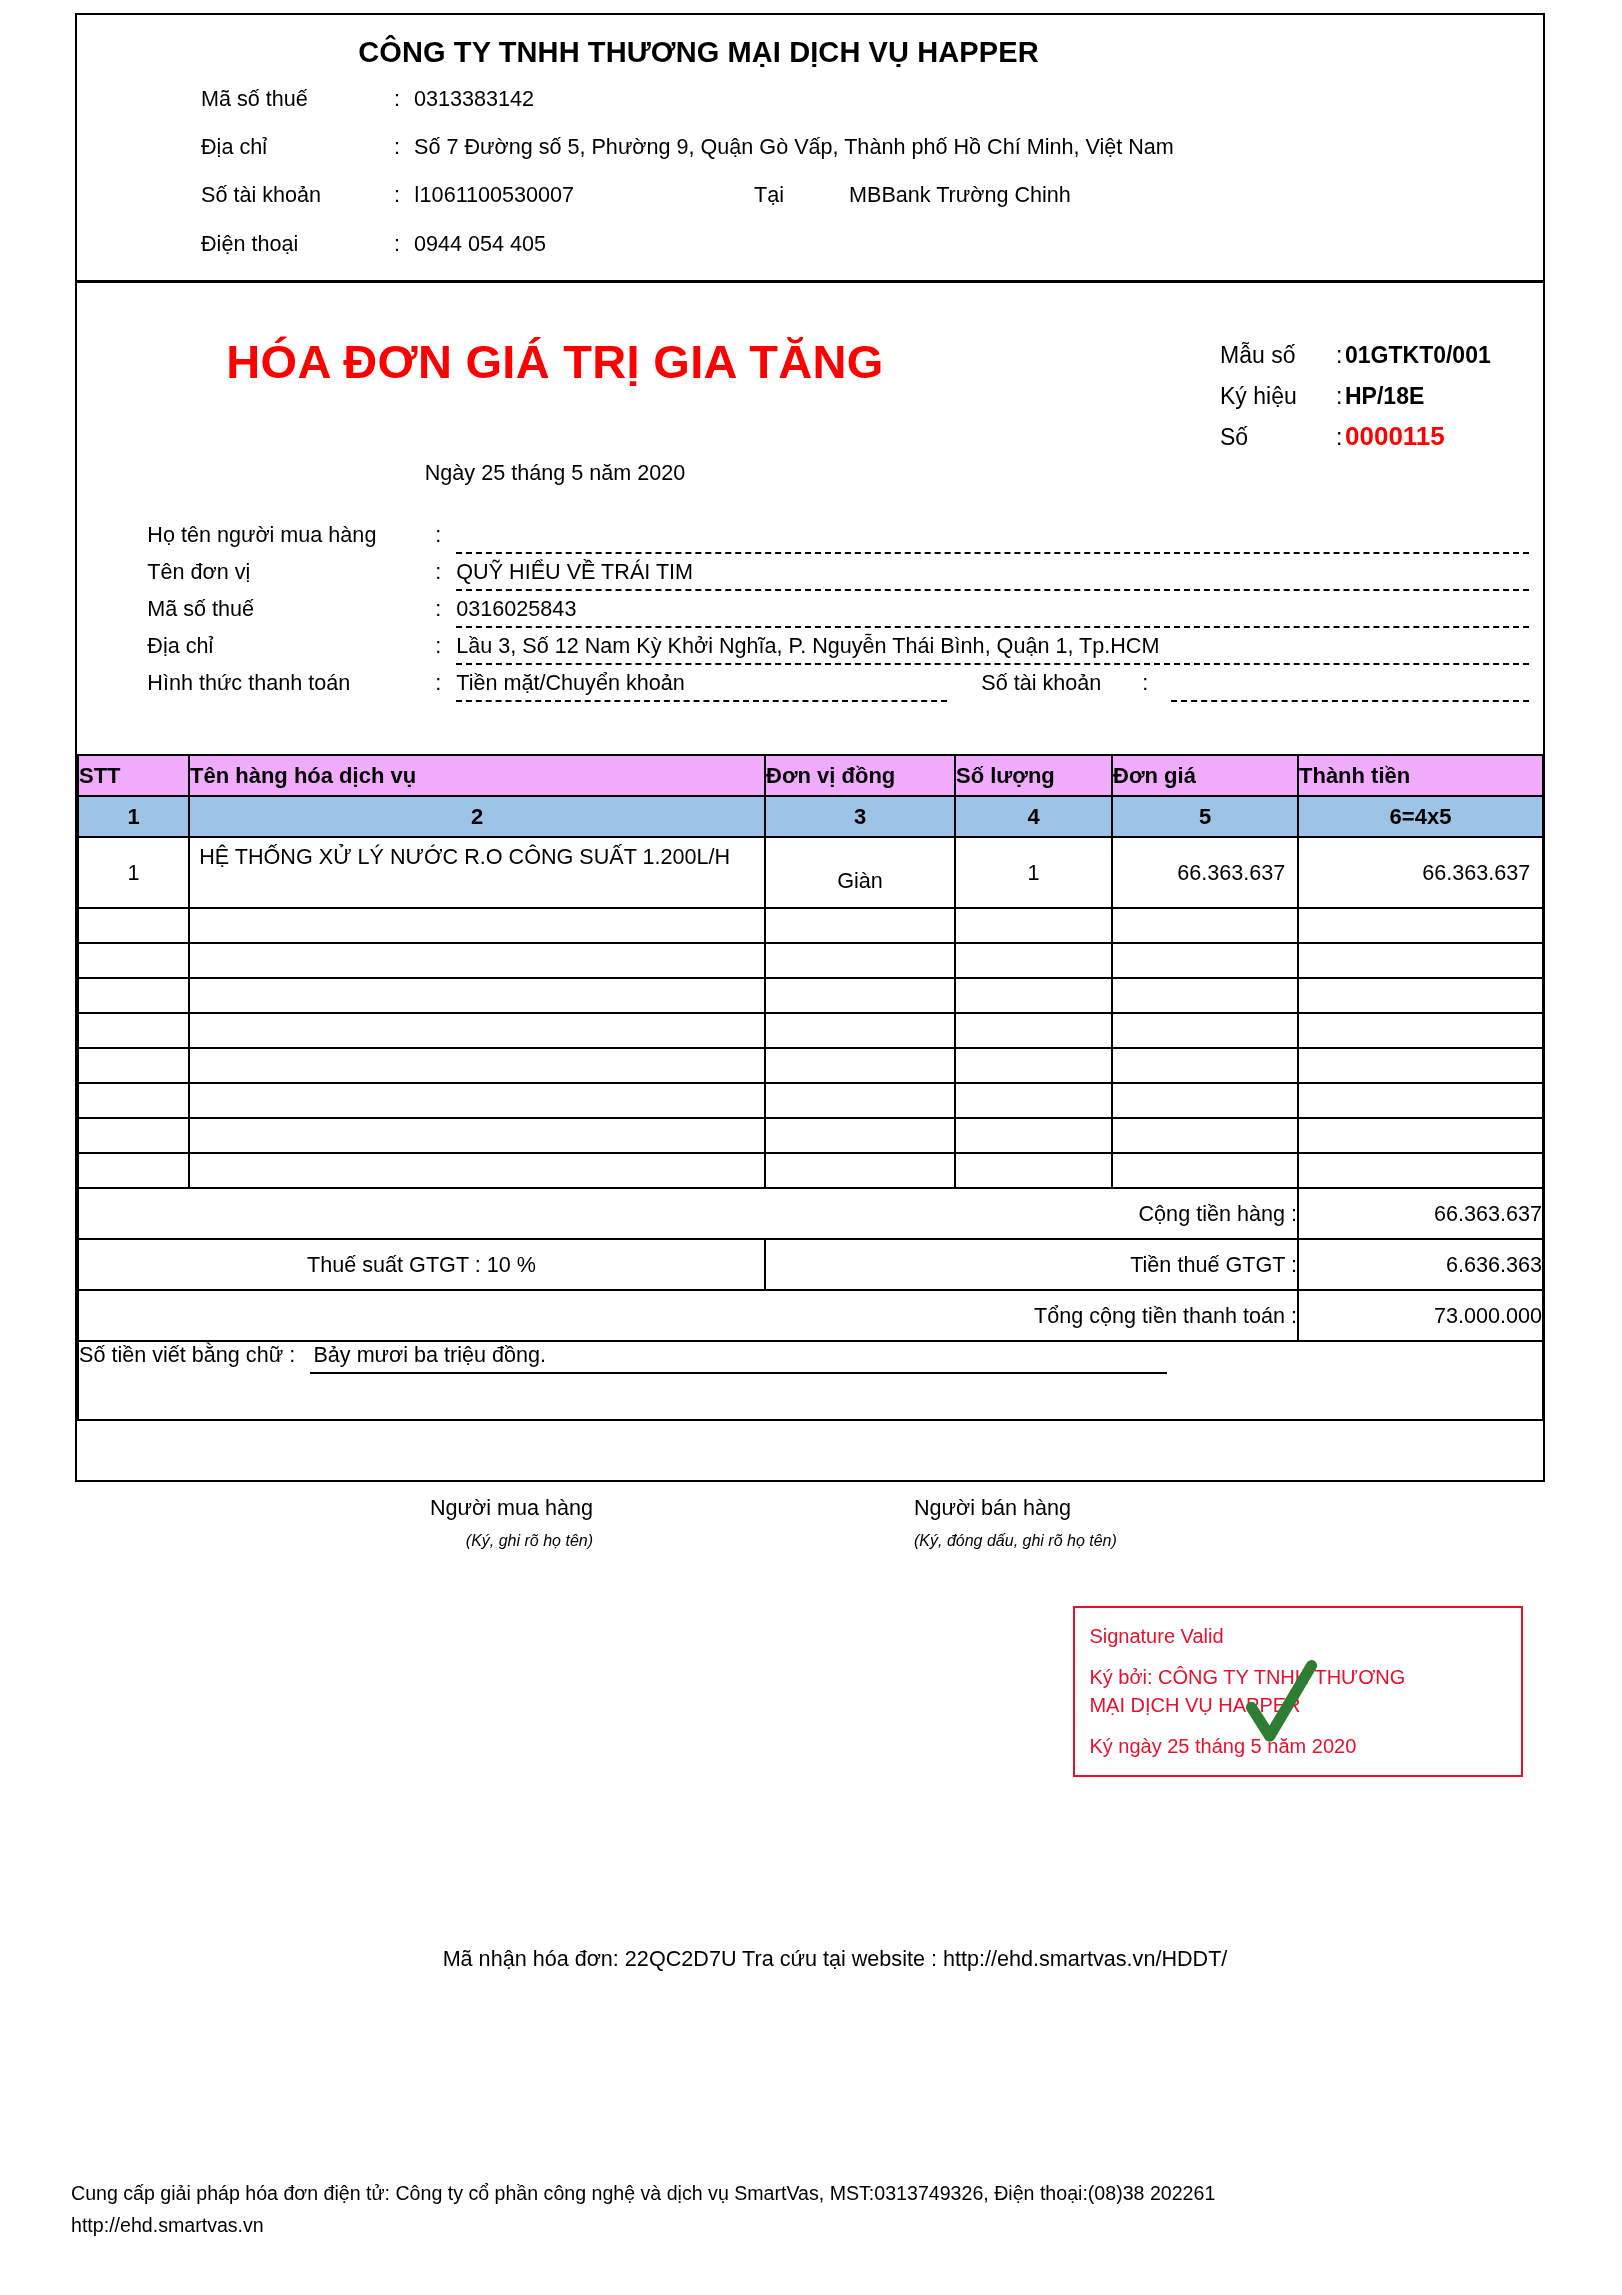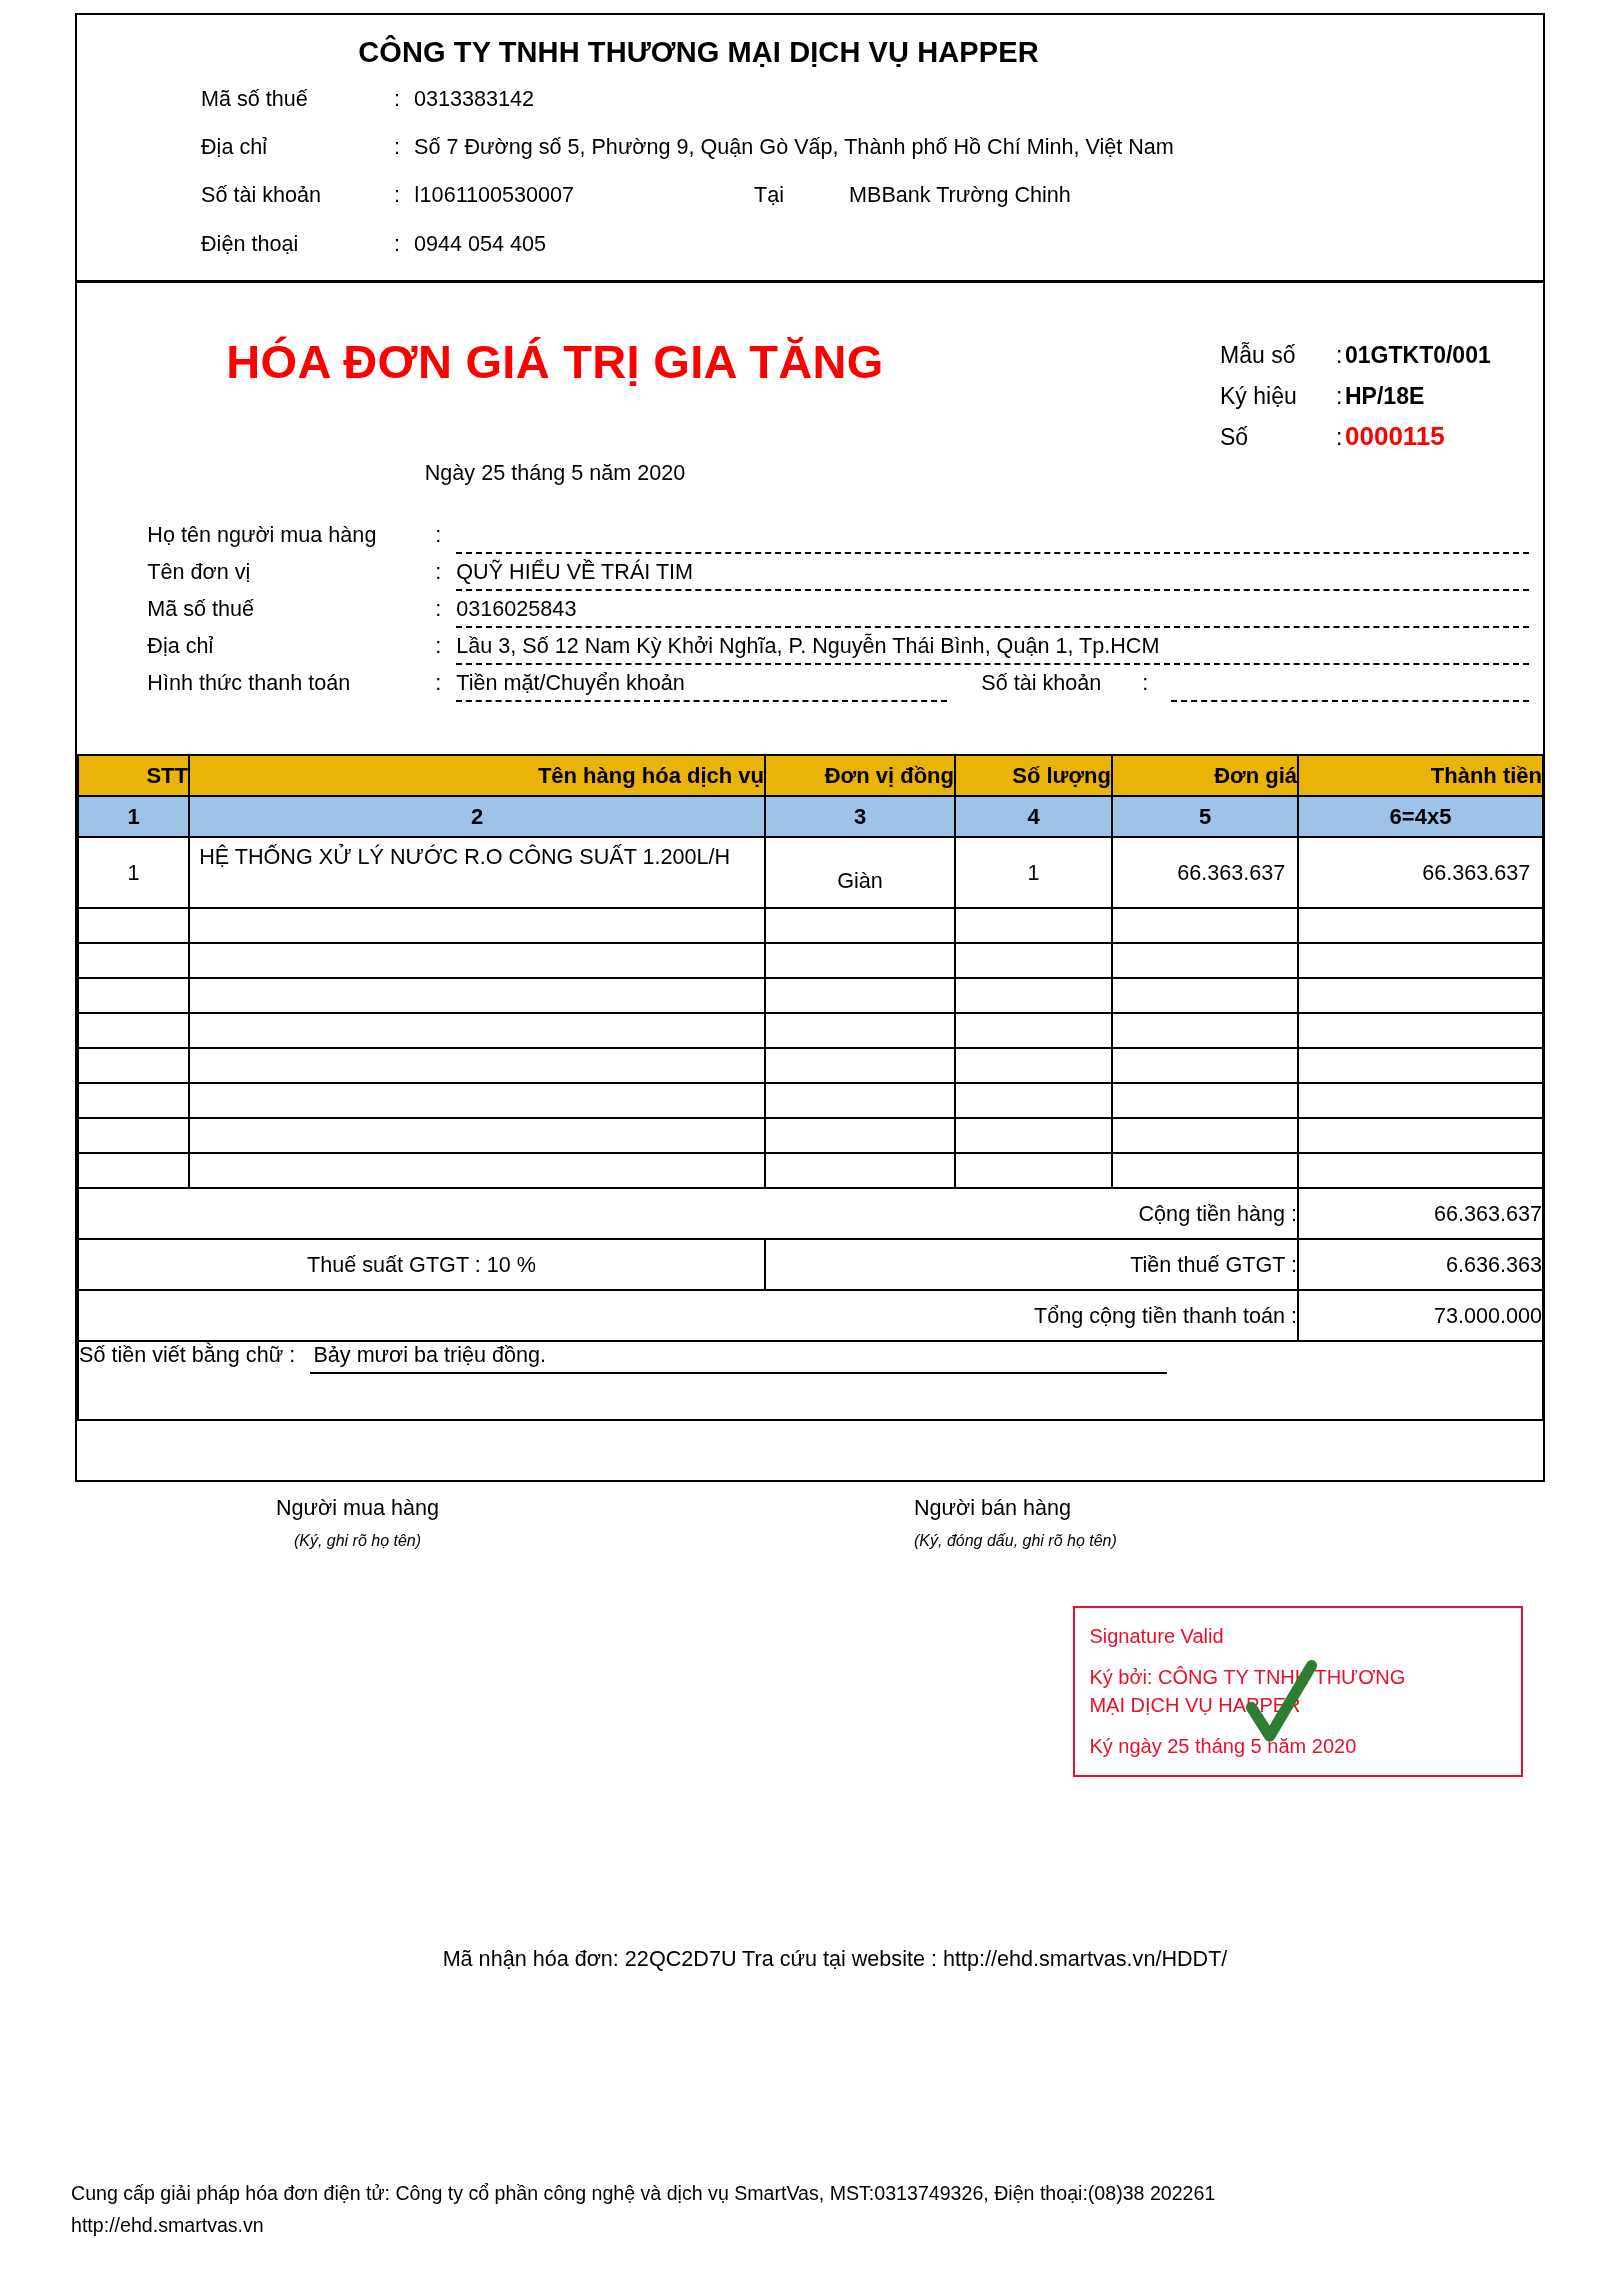--- a/index.html
+++ b/index.html
@@ -134,23 +134,23 @@
     border-collapse: collapse;
     table-layout: fixed;
     font-size: 21.6px;
   }
   .items td, .items th {
     border: 2px solid #000;
     padding: 0;
     box-sizing: border-box;
   }
   .items th {
-    background: #eab308;
+    background: #f0abfc;
     font-weight: bold;
-    text-align: right;
+    text-align: left;
     height: 41px;
     font-size: 22px;
   }
   .items td.numhdr {
     background: #9DC3E6;
     font-weight: bold;
     text-align: center;
     height: 41px;
     font-size: 22px;
   }
@@ -201,21 +201,21 @@
     border-bottom: 2.6px solid #000;
     min-width: 850px;
   }
 
   
   .sign-buyer {
     position: absolute;
     left: 98px;
     top: 1495px;
     width: 471px;
-    text-align: center;
+    text-align: right;
     font-size: 21.6px;
   }
   .sign-seller {
     position: absolute;
     left: 890px;
     top: 1495px;
     width: 471px;
     text-align: left;
     font-size: 21.6px;
   }

